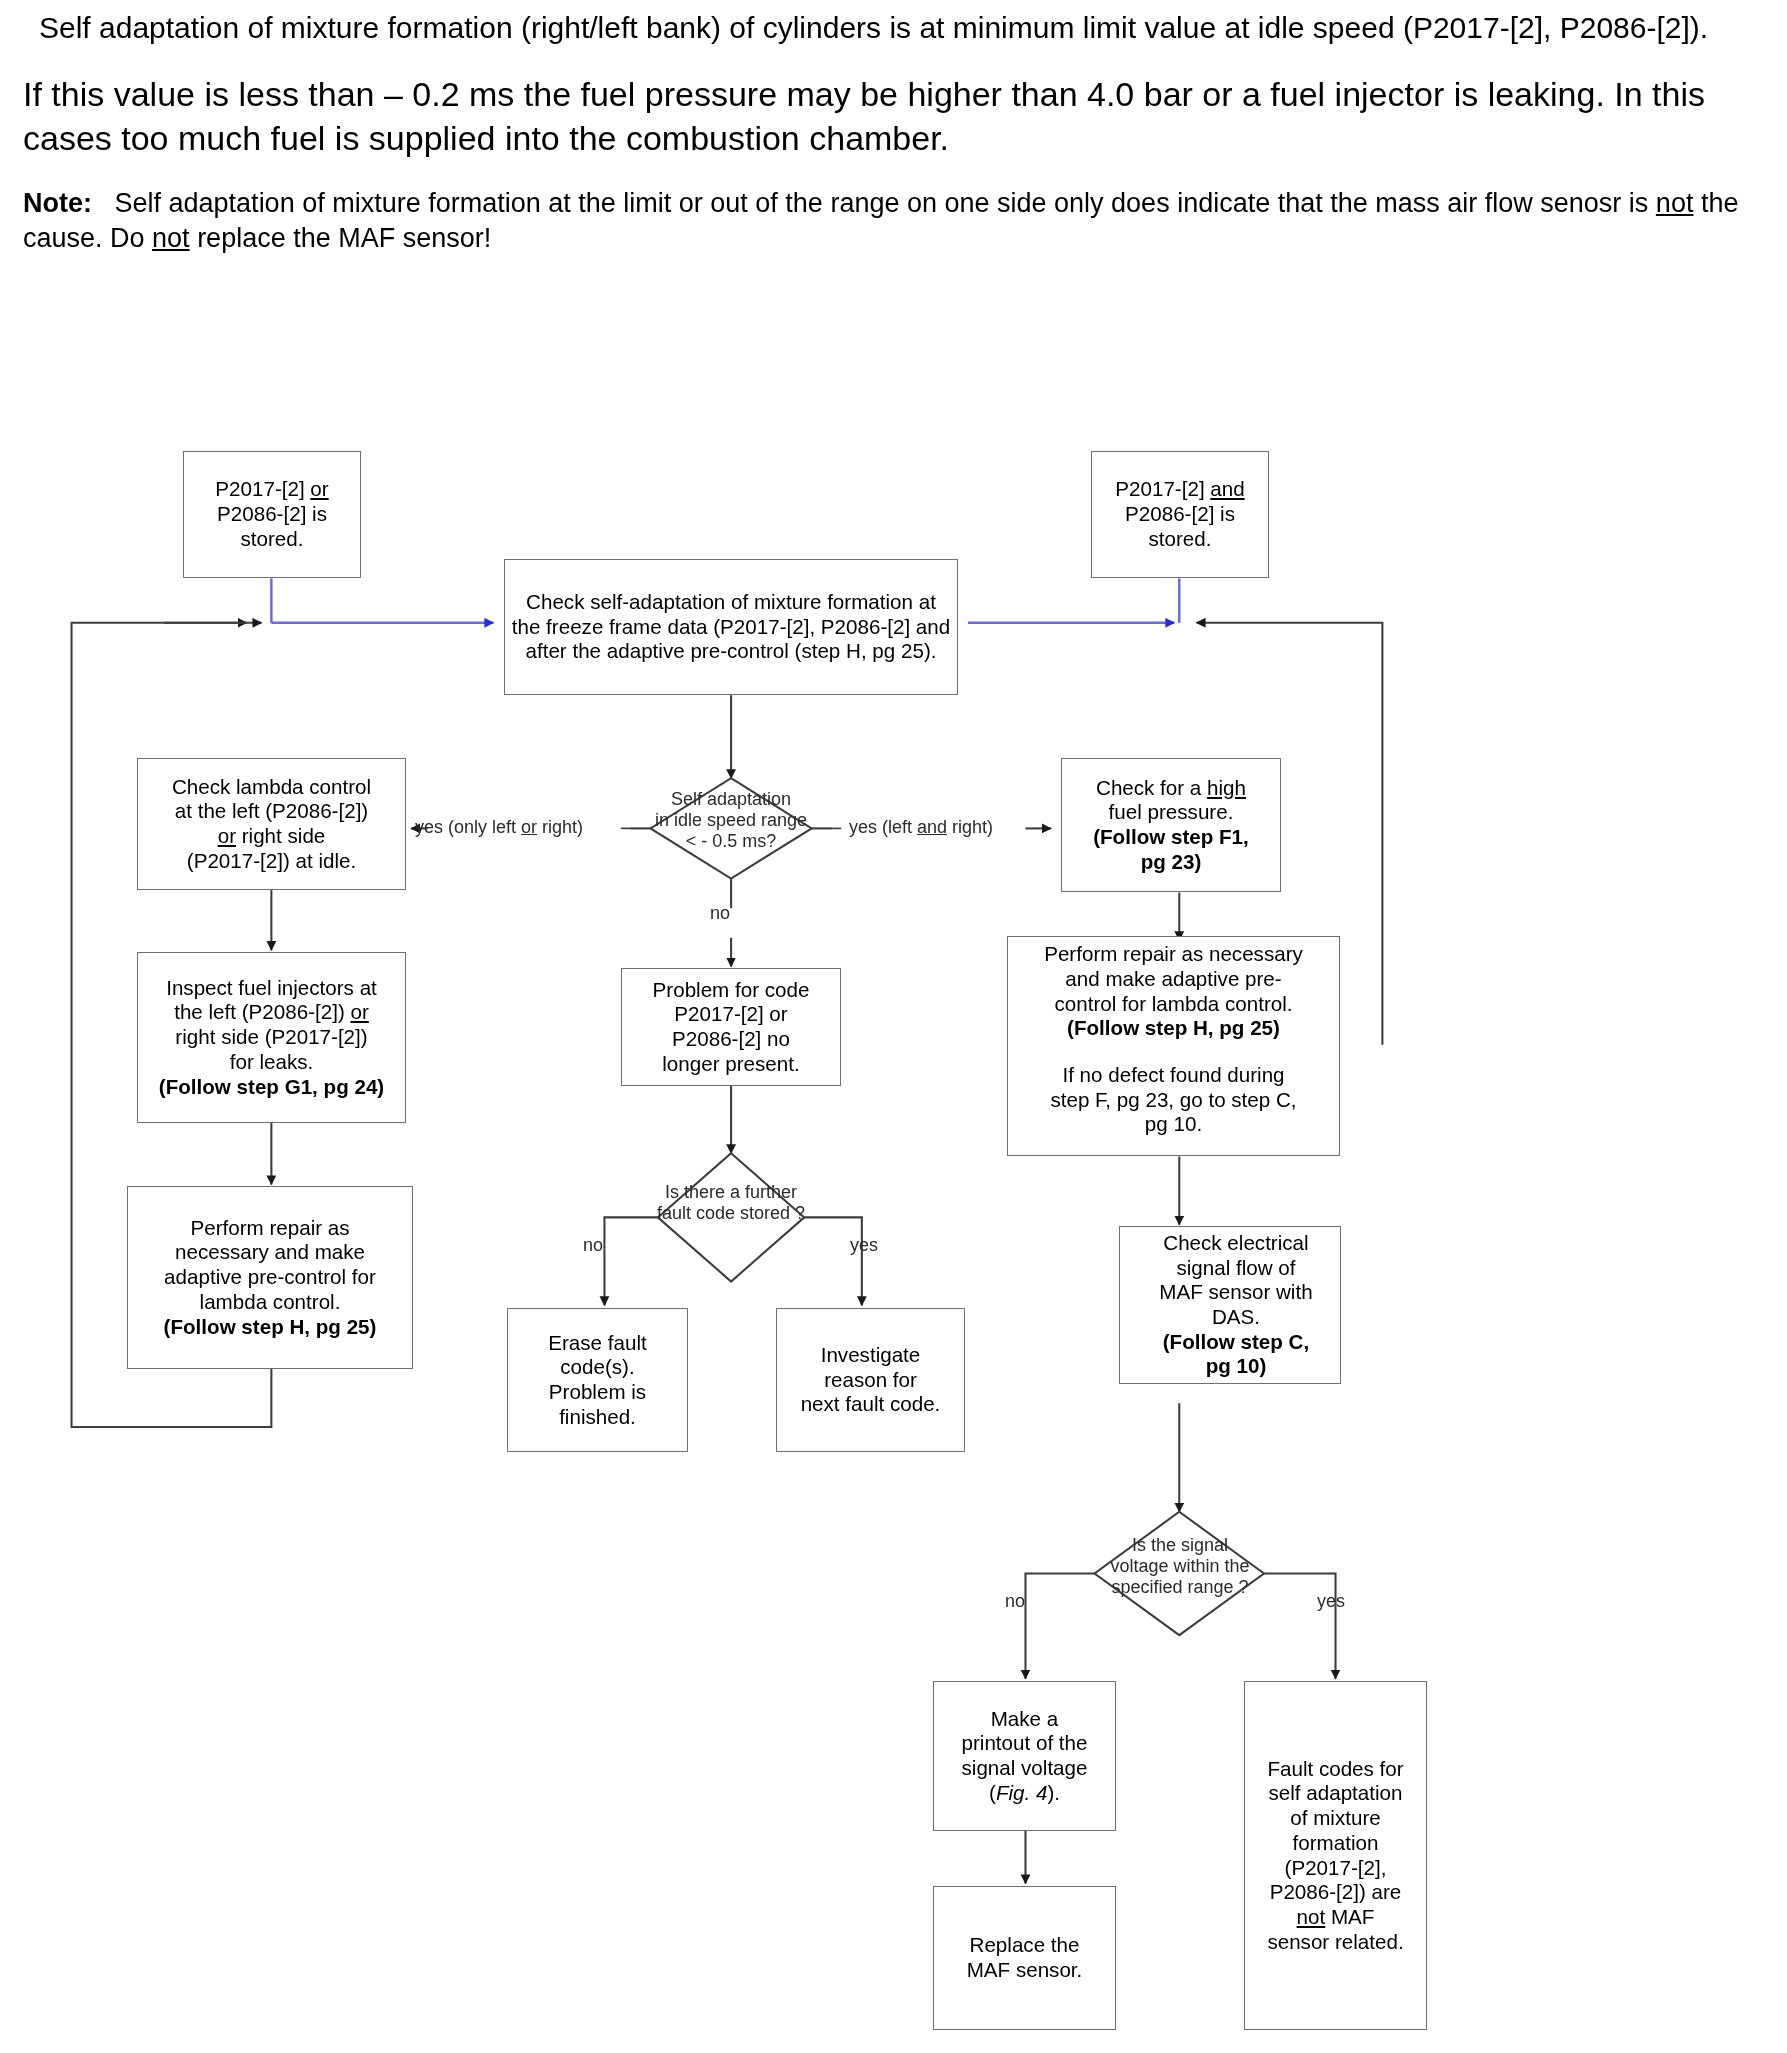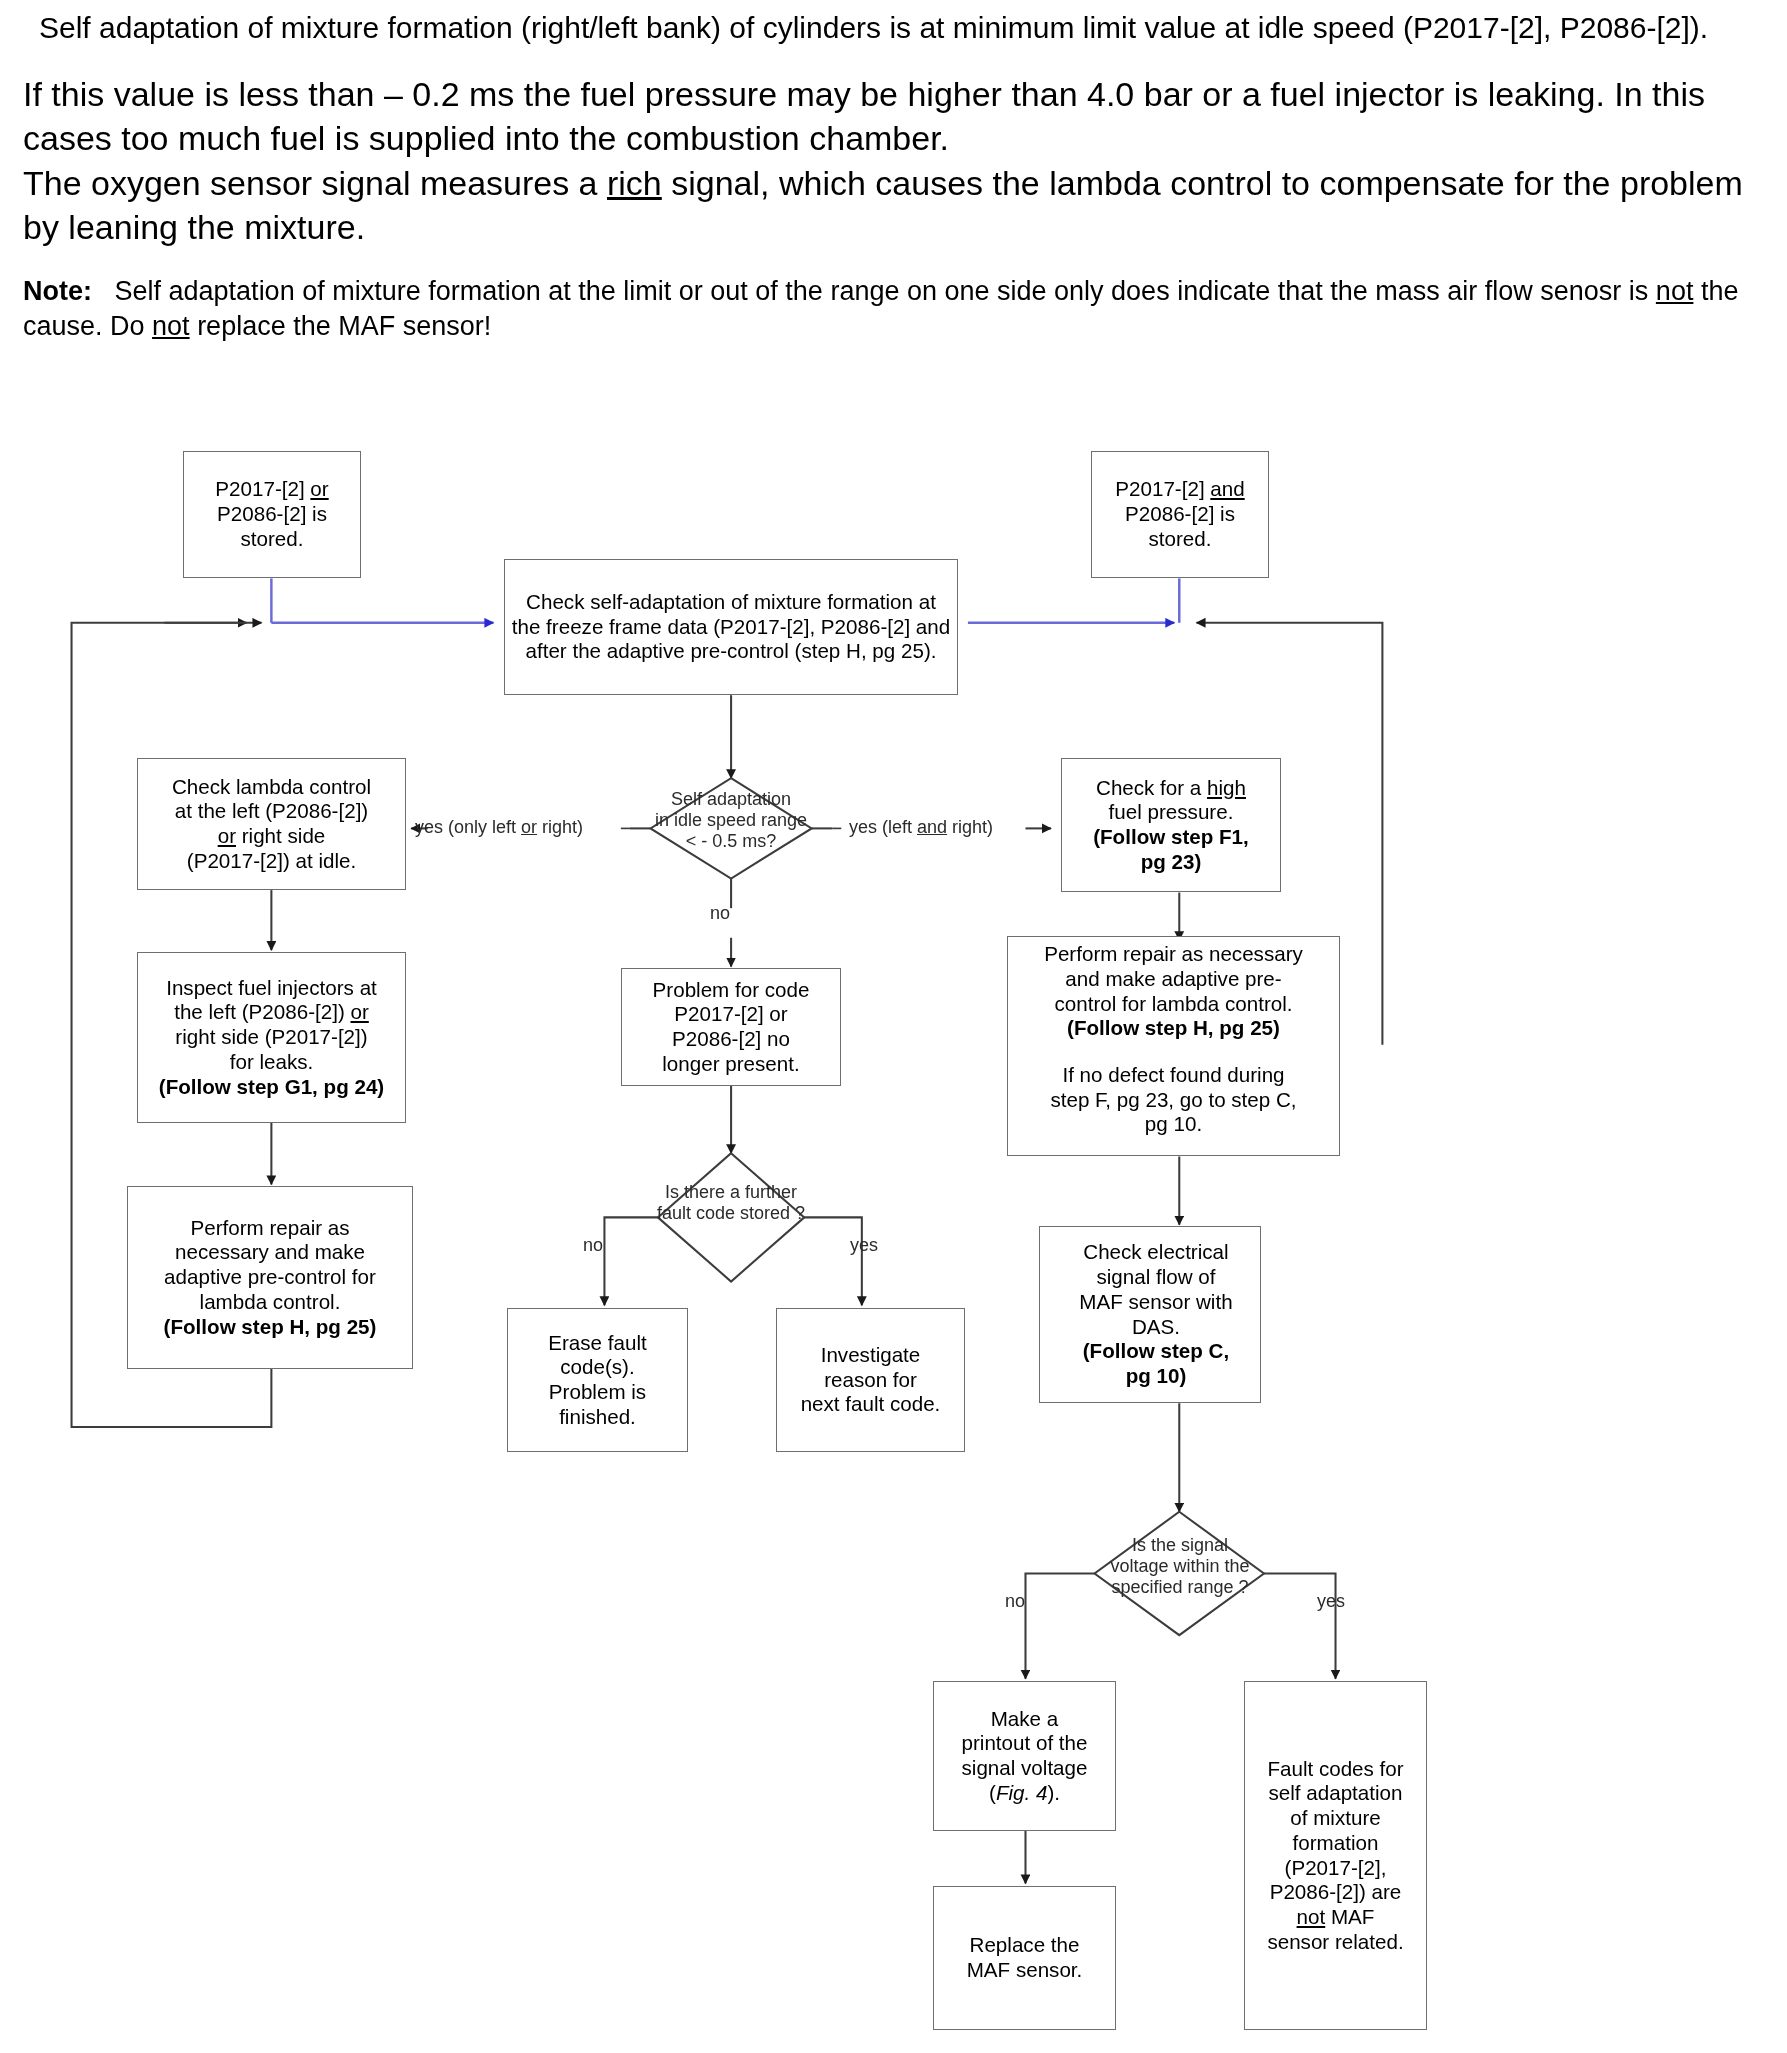--- a/index.html
+++ b/index.html
@@ -65,21 +65,20 @@
 </style>
 </head>
 <body>
 
 <div id="page">
 
   <div class="prose">
     <div class="p-bold">Self adaptation of mixture formation (right/left bank) of cylinders is at minimum limit value at idle speed (P2017-[2], P2086-[2]).</div>
     <div class="gap"></div>
     <div class="p-norm">If this value is less than – 0.2 ms the fuel pressure may be higher than 4.0 bar or a fuel injector is leaking. In this cases too much fuel is supplied into the combustion chamber.</div>
-    <div class="p-norm"><span>The oxygen sensor signal measures a </span><u class="ul">rich</u><span> signal, which causes the lambda control to compensate for the problem by leaning the mixture.</span></div>
     <div class="gap"></div>
     <div class="note-row"><span class="note-lbl">Note:</span>&nbsp;&nbsp;&nbsp;<span>Self adaptation of mixture formation at the limit or out of the range on one side only does indicate that the mass air flow senosr is </span><u class="ul">not</u><span> the cause. Do </span><u class="ul">not</u><span> replace the  MAF sensor!</span></div>
   </div>
 
   <div id="flow">
 
     <svg viewBox="0 0 2173 2497">
       <defs>
         <marker id="ah-b" markerWidth="14" markerHeight="14" refX="11" refY="6" orient="auto" markerUnits="userSpaceOnUse">
           <path d="M0,0 L12,6 L0,12 z" fill="#1a1a1a"></path>
@@ -266,21 +265,21 @@
     </div>
 
     <div class="node" style="left:1007px;top:1045px;width:333px;height:111px;border-top:0;">
       <div class="txt">
         <span>If no defect found during</span><br>
         <span>step F, pg 23, go to step C,</span><br>
         <span>pg 10.</span>
       </div>
     </div>
 
-    <div class="node" style="left:1039px;top:1226px;width:222px;height:177px;padding-left:16px;">
+    <div class="node" style="left:1119px;top:1226px;width:222px;height:158px;padding-left:16px;">
       <div class="txt">
         <span>Check electrical</span><br>
         <span>signal flow of</span><br>
         <span>MAF sensor with</span><br>
         <span>DAS.</span><br>
         <b>(Follow step C,</b><br>
         <b>pg 10)</b>
       </div>
     </div>
 

